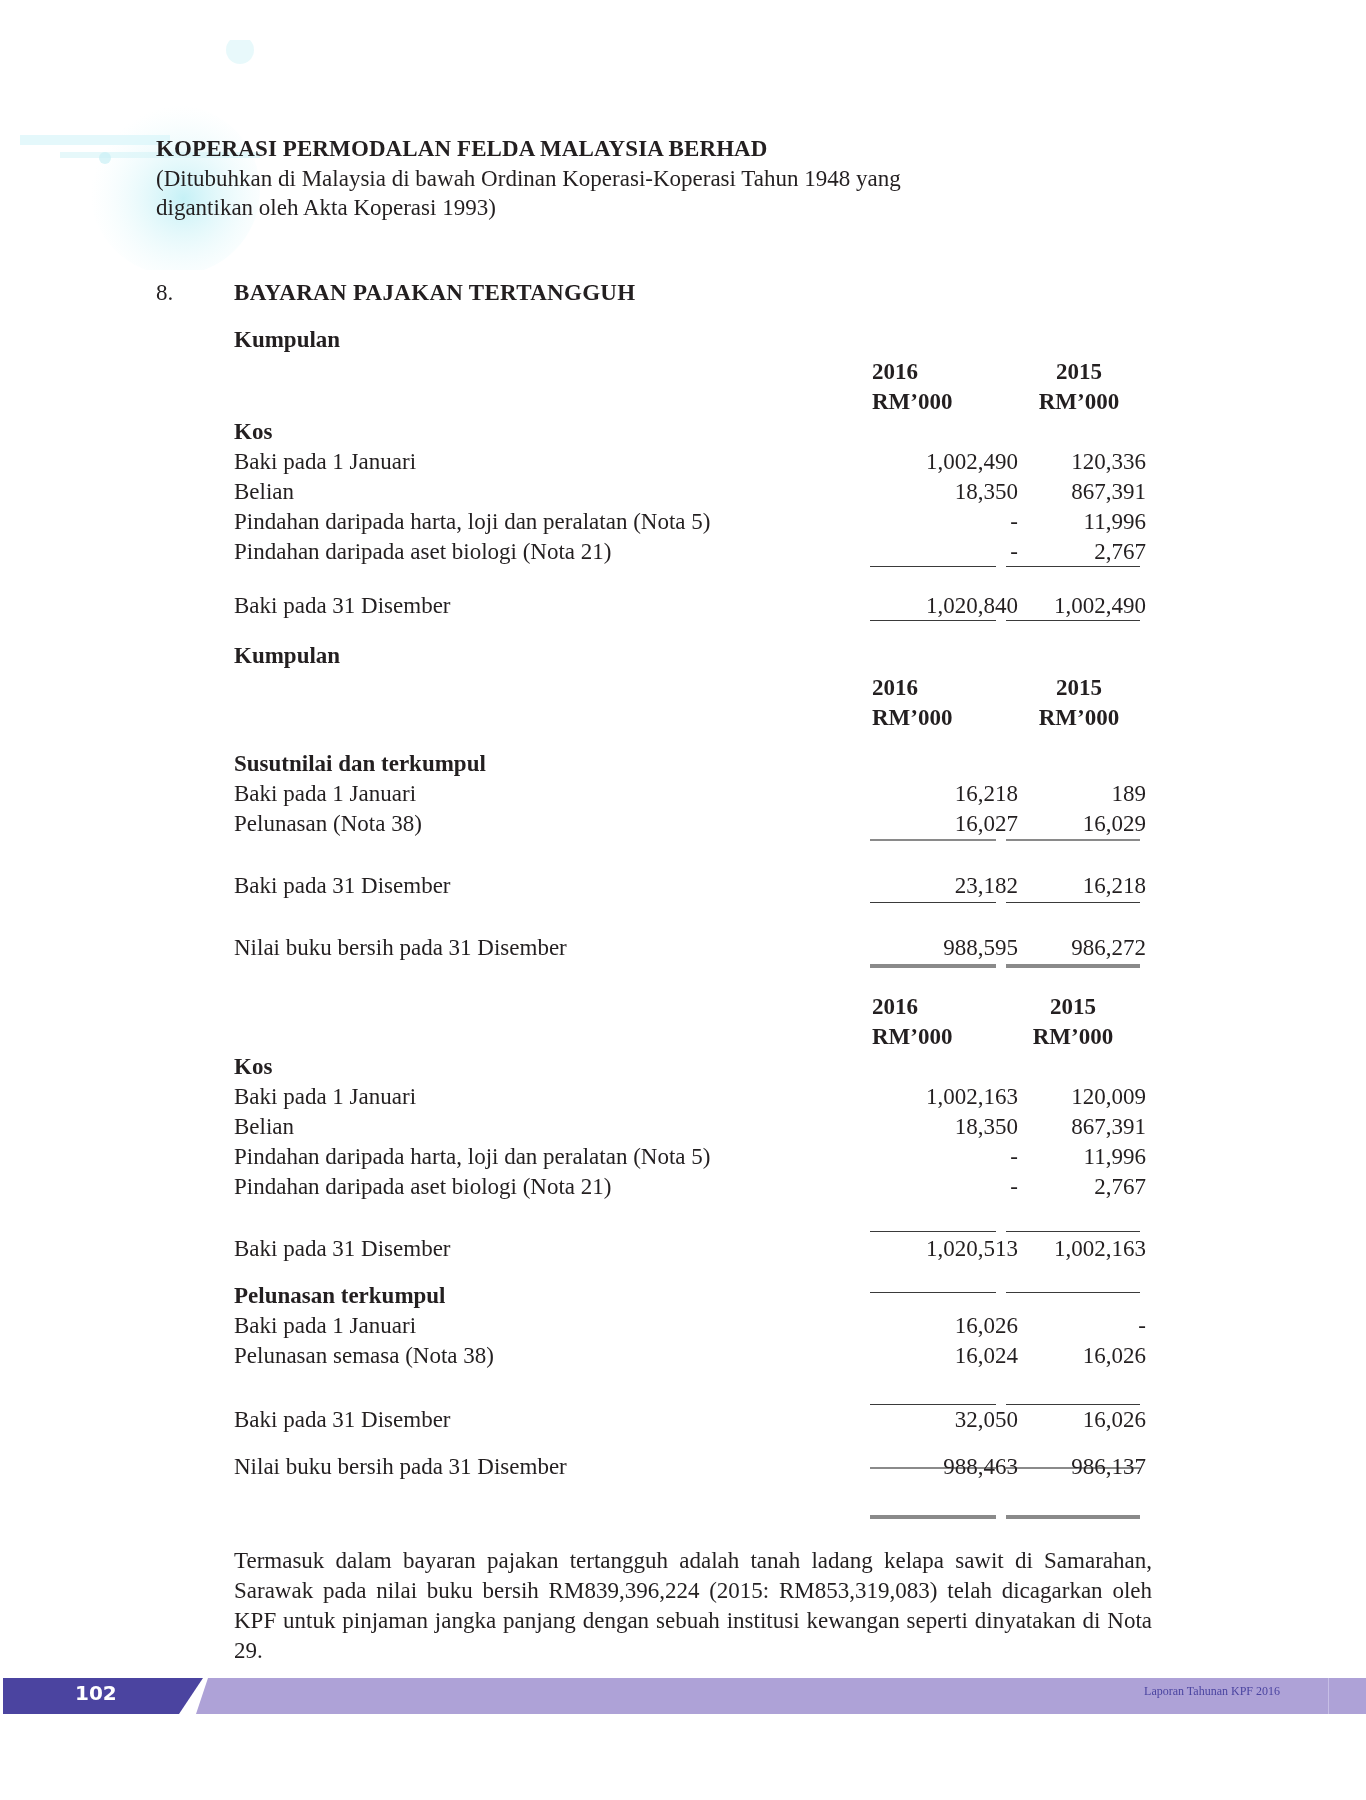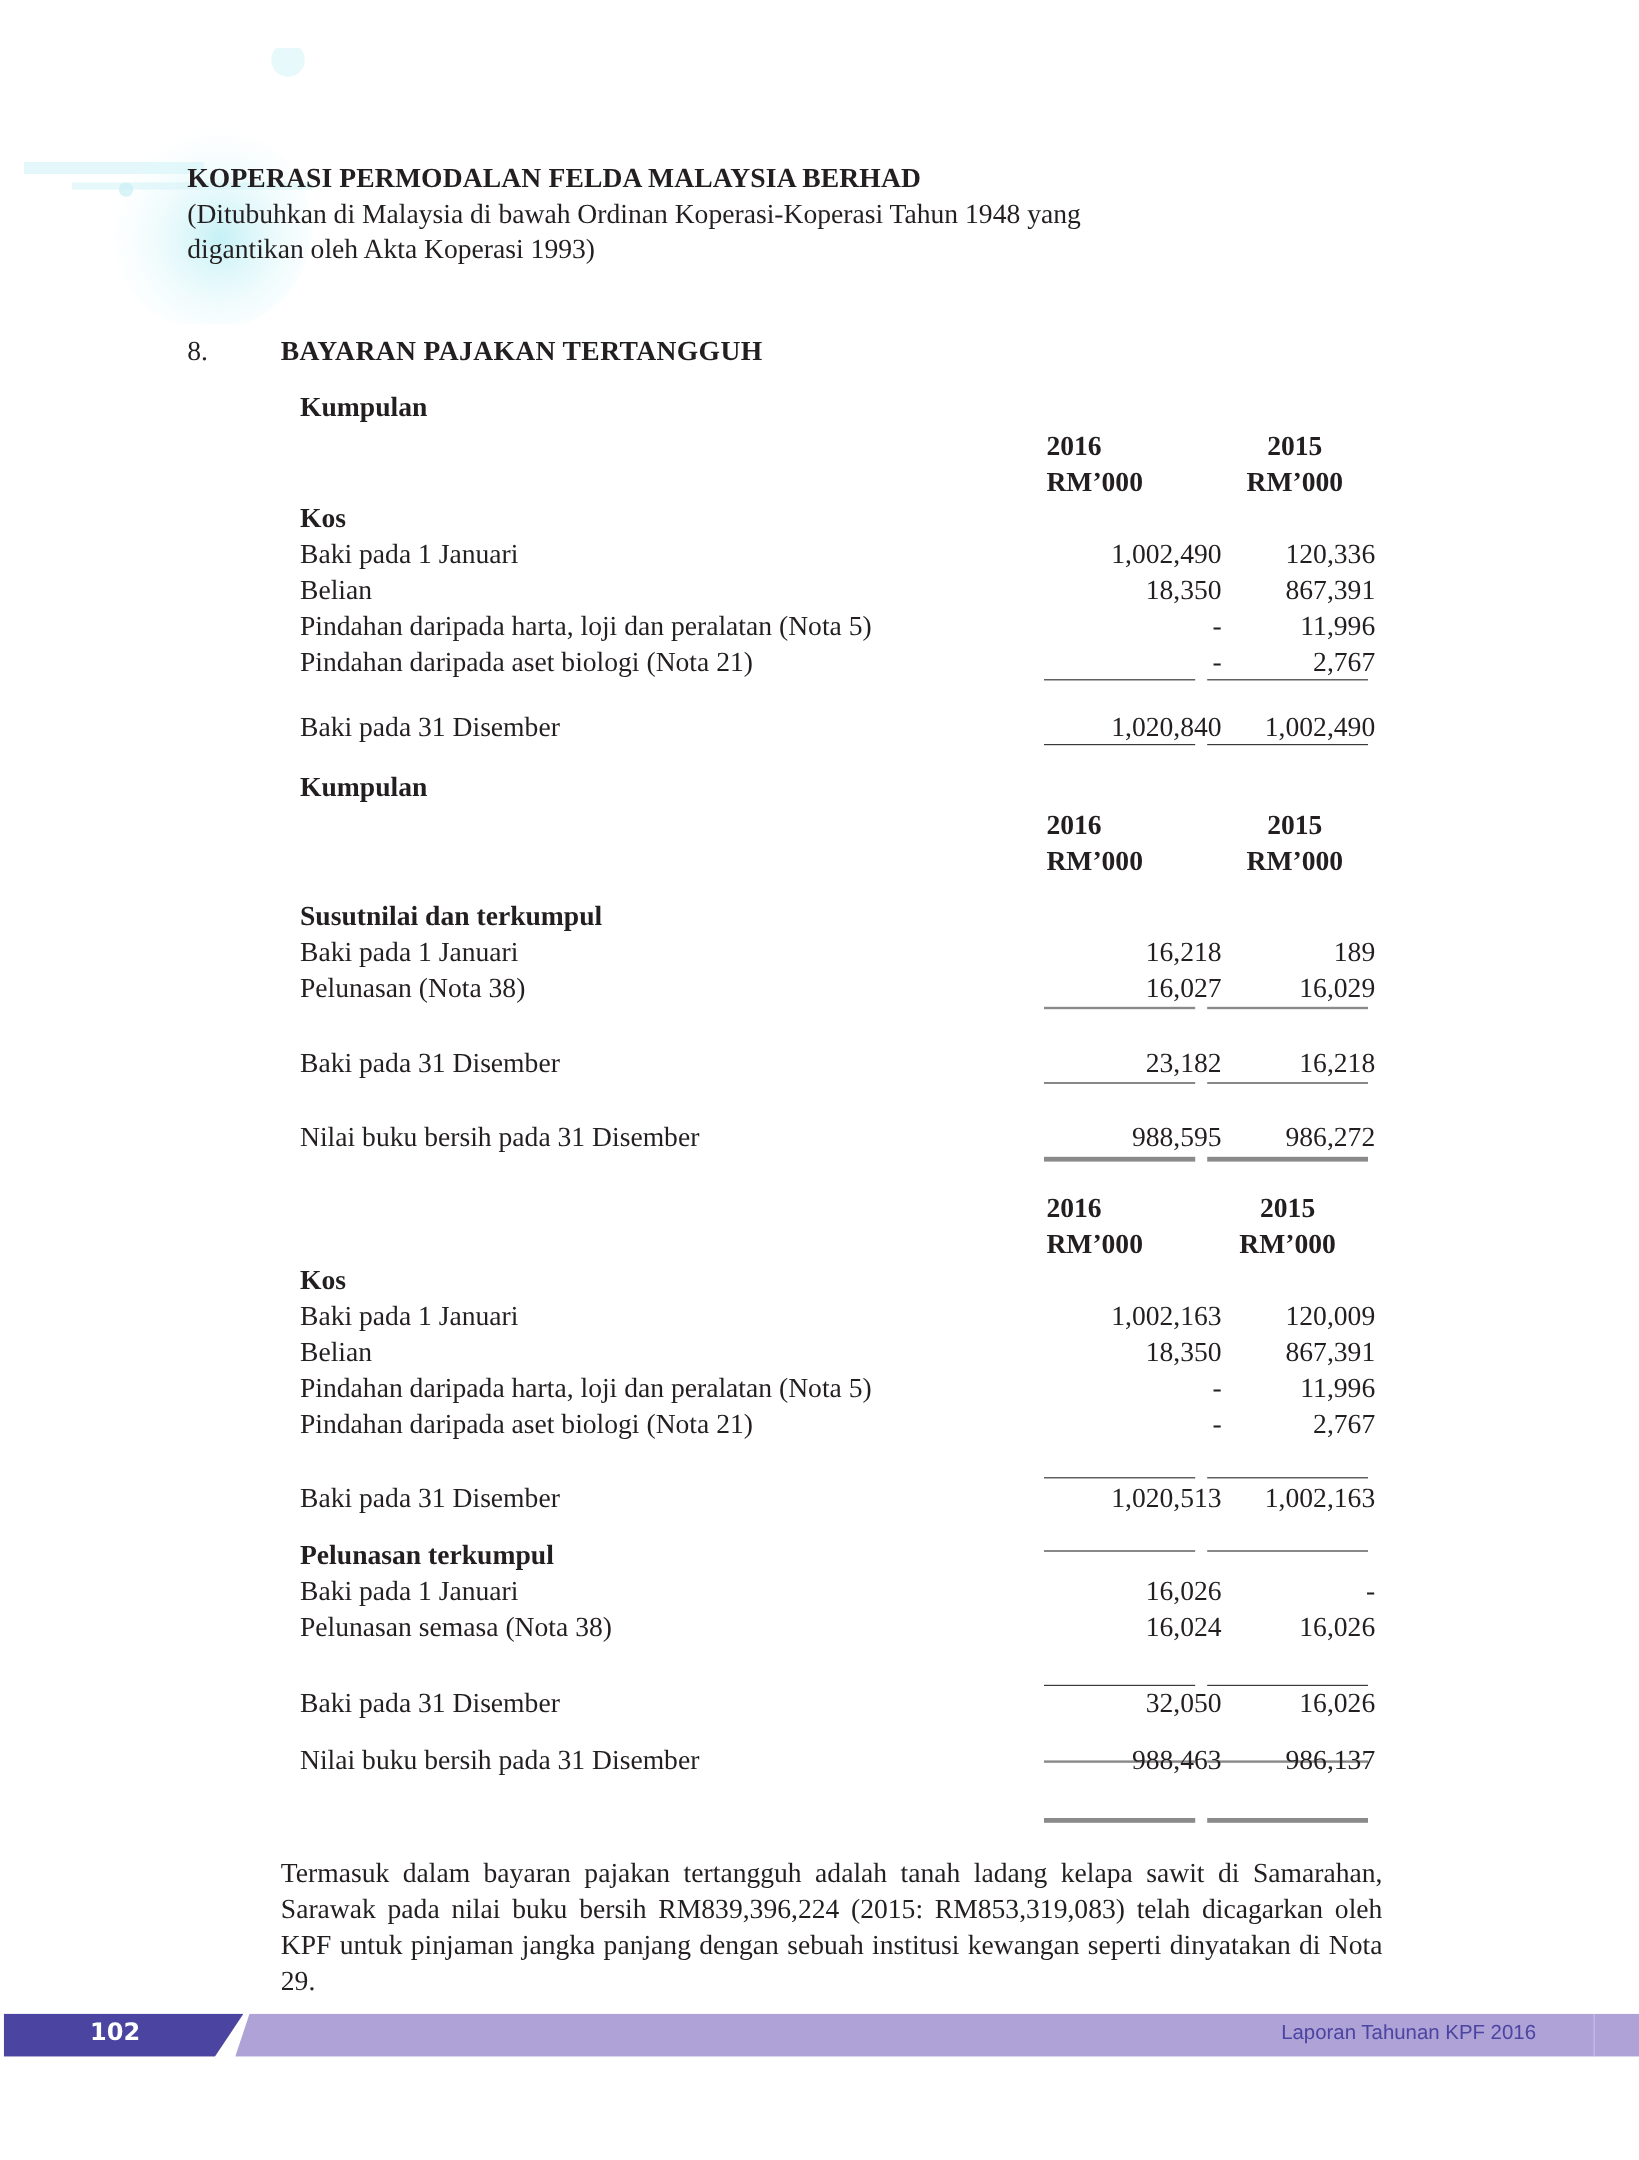--- a/index.html
+++ b/index.html
@@ -11,21 +11,21 @@
   .header { position: absolute; left: 156px; top: 134px; width: 870px; }
   .org-name { font-weight: bold; font-size: 23px; line-height: 30px; letter-spacing: 0.1px; }
   .org-sub { font-size: 23px; line-height: 29px; text-align: justify; text-align-last: left; }
 
   .section-title-row { position: absolute; left: 156px; top: 280px; font-size: 23px; font-weight: bold; }
   .section-title-row .num { position: absolute; left: 0; font-weight: normal; }
   .section-title-row .title { position: absolute; left: 78px; white-space: nowrap; letter-spacing: 0.3px; }
 
   .block { position: absolute; left: 234px; width: 912px; font-size: 23px; }
   .row { position: relative; height: 30px; line-height: 30px; white-space: nowrap; }
-  .row .lbl { position: absolute; left: 16px; }
+  .row .lbl { position: absolute; left: 0; }
   .row .c1 { position: absolute; left: 636px; width: 148px; text-align: right; }
   .row .c2 { position: absolute; left: 772px; width: 140px; text-align: right; }
   .bold { font-weight: bold; }
   .hdr .c1, .hdr .c2 { font-weight: bold; }
   .hdr .c1 { width: 150px; text-align: left; left: 638px; }
   .hdr .c2 { width: 150px; text-align: center; left: 770px; }
 
   .rule { position: absolute; height: 0; border-top: 1.5px solid #3a3a3a; }
   .rule.grey { border-top: 2px solid #8a8a8a; }
   .rule.thick { border-top: 4px solid #8a8a8a; }
@@ -36,22 +36,22 @@
           text-align: justify; }
 
   .footer { position: absolute; left: 0; top: 1678px; width: 1366px; height: 36px; }
   .footer .pg { position: absolute; left: 3px; top: 0; width: 200px; height: 36px; background: #4b44a0;
                 clip-path: polygon(0 0, 100% 0, 88% 100%, 0 100%); }
   .footer .pg span { position: absolute; left: 72px; top: 3px; font-family: "DejaVu Sans", sans-serif;
                      font-weight: bold; font-size: 20px; color: #ffffff; }
   .footer .band { position: absolute; left: 196px; top: 0; width: 1170px; height: 36px; background: #aea2d7;
                   clip-path: polygon(12px 0, 100% 0, 100% 100%, 0 100%); }
   .footer .band .sep { position: absolute; left: 1132px; top: 0; width: 1px; height: 36px; background: #c7bfe6; }
-  .footer .band span { position: absolute; right: 86px; top: 6px; font-family: Liberation Sans, sans-serif;
-                       font-size: 17px; color: #4b44a0; }
+  .footer .band span { position: absolute; right: 86px; top: 6px; font-family: Liberation Serif, serif;
+                       font-size: 12px; color: #4b44a0; }
 </style>
 </head>
 <body>
 
 <svg class="bg-decor" viewBox="0 0 300 230">
   <defs>
     <radialGradient id="g1" cx="55%" cy="55%" r="55%">
       <stop offset="0" stop-color="#bfeff5" stop-opacity="0.9"></stop>
       <stop offset="1" stop-color="#e9fafc" stop-opacity="0"></stop>
     </radialGradient>

